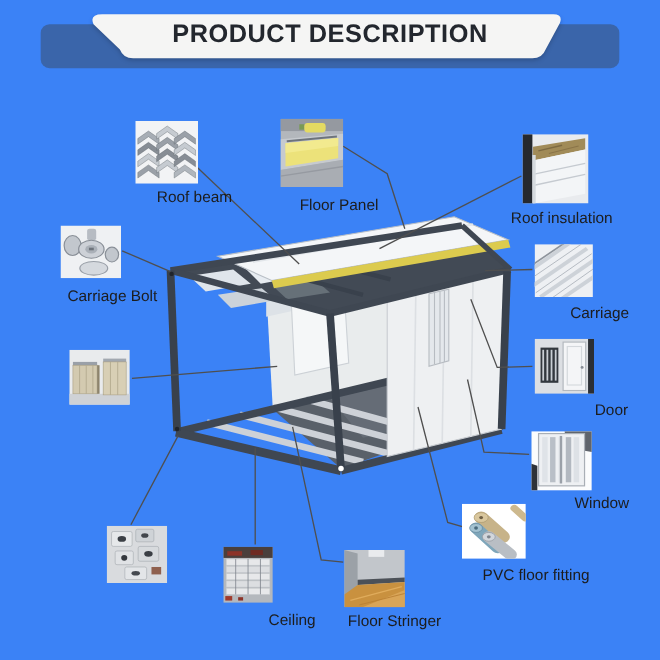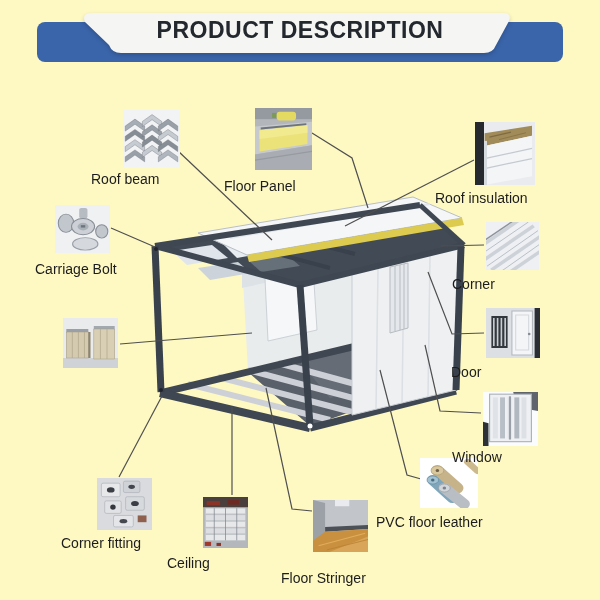--- a/index.html
+++ b/index.html
@@ -1,27 +1,27 @@
 <!DOCTYPE html>
 <html><head>
 <meta charset="utf-8">
 <style>
   html,body{margin:0;padding:0;background:#fff;}
-  .stage{position:relative;width:600px;height:600px;background:#fef9c3;overflow:hidden;
+  .stage{position:relative;width:600px;height:600px;background:#3b82f6;overflow:hidden;
          font-family:"Liberation Sans",sans-serif;}
   .ribbon{position:absolute;left:37px;top:22px;width:526px;height:40px;
           background:#3a65aa;border-radius:8px;}
   .banner-svg{position:absolute;left:0;top:0;width:600px;height:80px;
           filter:drop-shadow(0 2px 2px rgba(0,0,0,.18));}
   .title{position:absolute;left:0;right:0;top:17px;text-align:center;
          font-size:23px;font-weight:700;letter-spacing:.5px;color:#23272e;}
   .diagram{position:absolute;left:0;top:0;width:600px;height:600px;}
   .thumb{position:absolute;}
   .thumb svg{display:block;width:100%;height:100%;}
-  .lbl{position:absolute;font-size:14px;line-height:1.15;color:#1c1c1c;text-align:left;}
+  .lbl{position:absolute;font-size:14px;line-height:1.15;color:#1c1c1c;text-align:right;}
 </style>
 </head>
 <body>
 
 <div class="stage">
 
   <div>
     <div class="ribbon"></div>
     <svg class="banner-svg" viewBox="0 0 600 80">
       <path d="M 93 13 L 503 13 Q 512 13 509 21 L 496 45 Q 493 53 484 53 L 121 53 Q 112 53 109 45 L 85 22 Q 81 13 93 13 Z" fill="#f5f5f4"></path>
@@ -301,23 +301,22 @@
       <ellipse cx="22" cy="44" rx="10" ry="8" fill="#a3c2d1" stroke="#5d8196"></ellipse>
       <circle cx="22" cy="44" r="3" fill="#4a6b7d"></circle>
       <line x1="42" y1="60" x2="76" y2="92" stroke="#b9bec4" stroke-width="20" stroke-linecap="round"></line>
       <ellipse cx="42" cy="60" rx="10" ry="8" fill="#d2d6db" stroke="#878d95"></ellipse>
       <circle cx="42" cy="60" r="3" fill="#7d838b"></circle>
     </svg>
   </div>
 
   <div class="lbl" style="left:91px;top:171px;width:120px">Roof beam</div>
   <div class="lbl" style="left:224px;top:178px;width:120px">Floor Panel</div>
-  <div class="lbl" style="left:435px;top:190px;width:140px">Roof insulation</div>
-  <div class="lbl" style="left:35px;top:261px;width:120px">Carriage Bolt</div>
-  <div class="lbl" style="left:452px;top:276px;width:120px">Corner</div>
+  <div class="lbl" style="left:417px;top:190px;width:140px">Roof insulation</div>
+  <div class="lbl" style="left:23px;top:261px;width:120px">Carriage Bolt</div>
+  <div class="lbl" style="left:452px;top:276px;width:120px">Carriage</div>
   <div class="lbl" style="left:451px;top:364px;width:120px">Door</div>
   <div class="lbl" style="left:452px;top:449px;width:120px">Window</div>
-  <div class="lbl" style="left:61px;top:535px;width:120px">Corner fitting</div>
   <div class="lbl" style="left:167px;top:555px;width:120px">Ceiling</div>
-  <div class="lbl" style="left:281px;top:570px;width:120px">Floor Stringer</div>
-  <div class="lbl" style="left:376px;top:514px;width:160px">PVC floor leather</div>
+  <div class="lbl" style="left:281px;top:556px;width:120px">Floor Stringer</div>
+  <div class="lbl" style="left:376px;top:514px;width:160px">PVC floor fitting</div>
 
 </div>
 
 </body></html>

